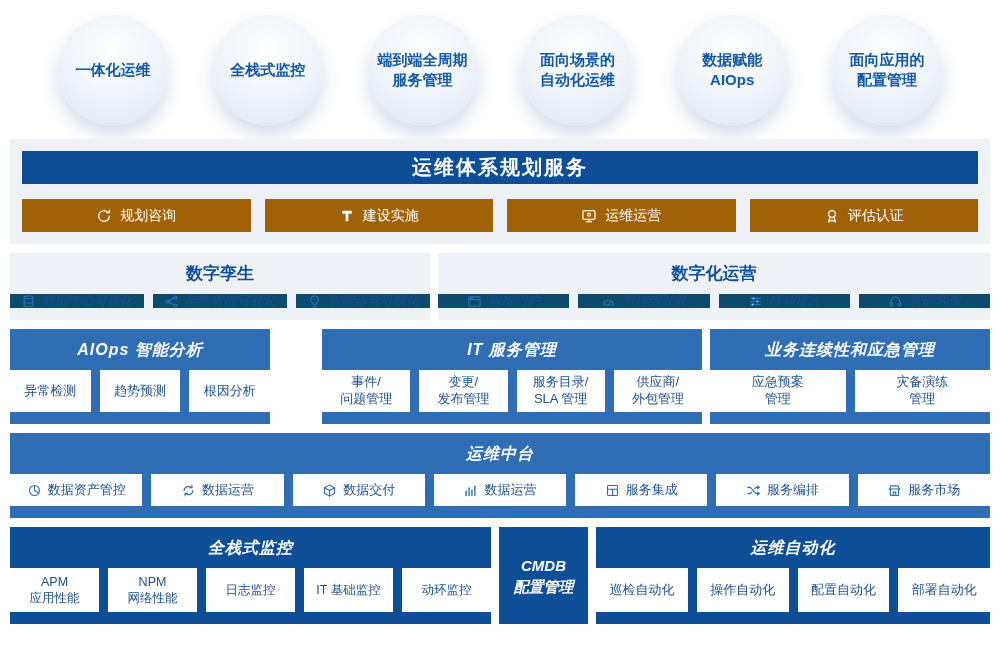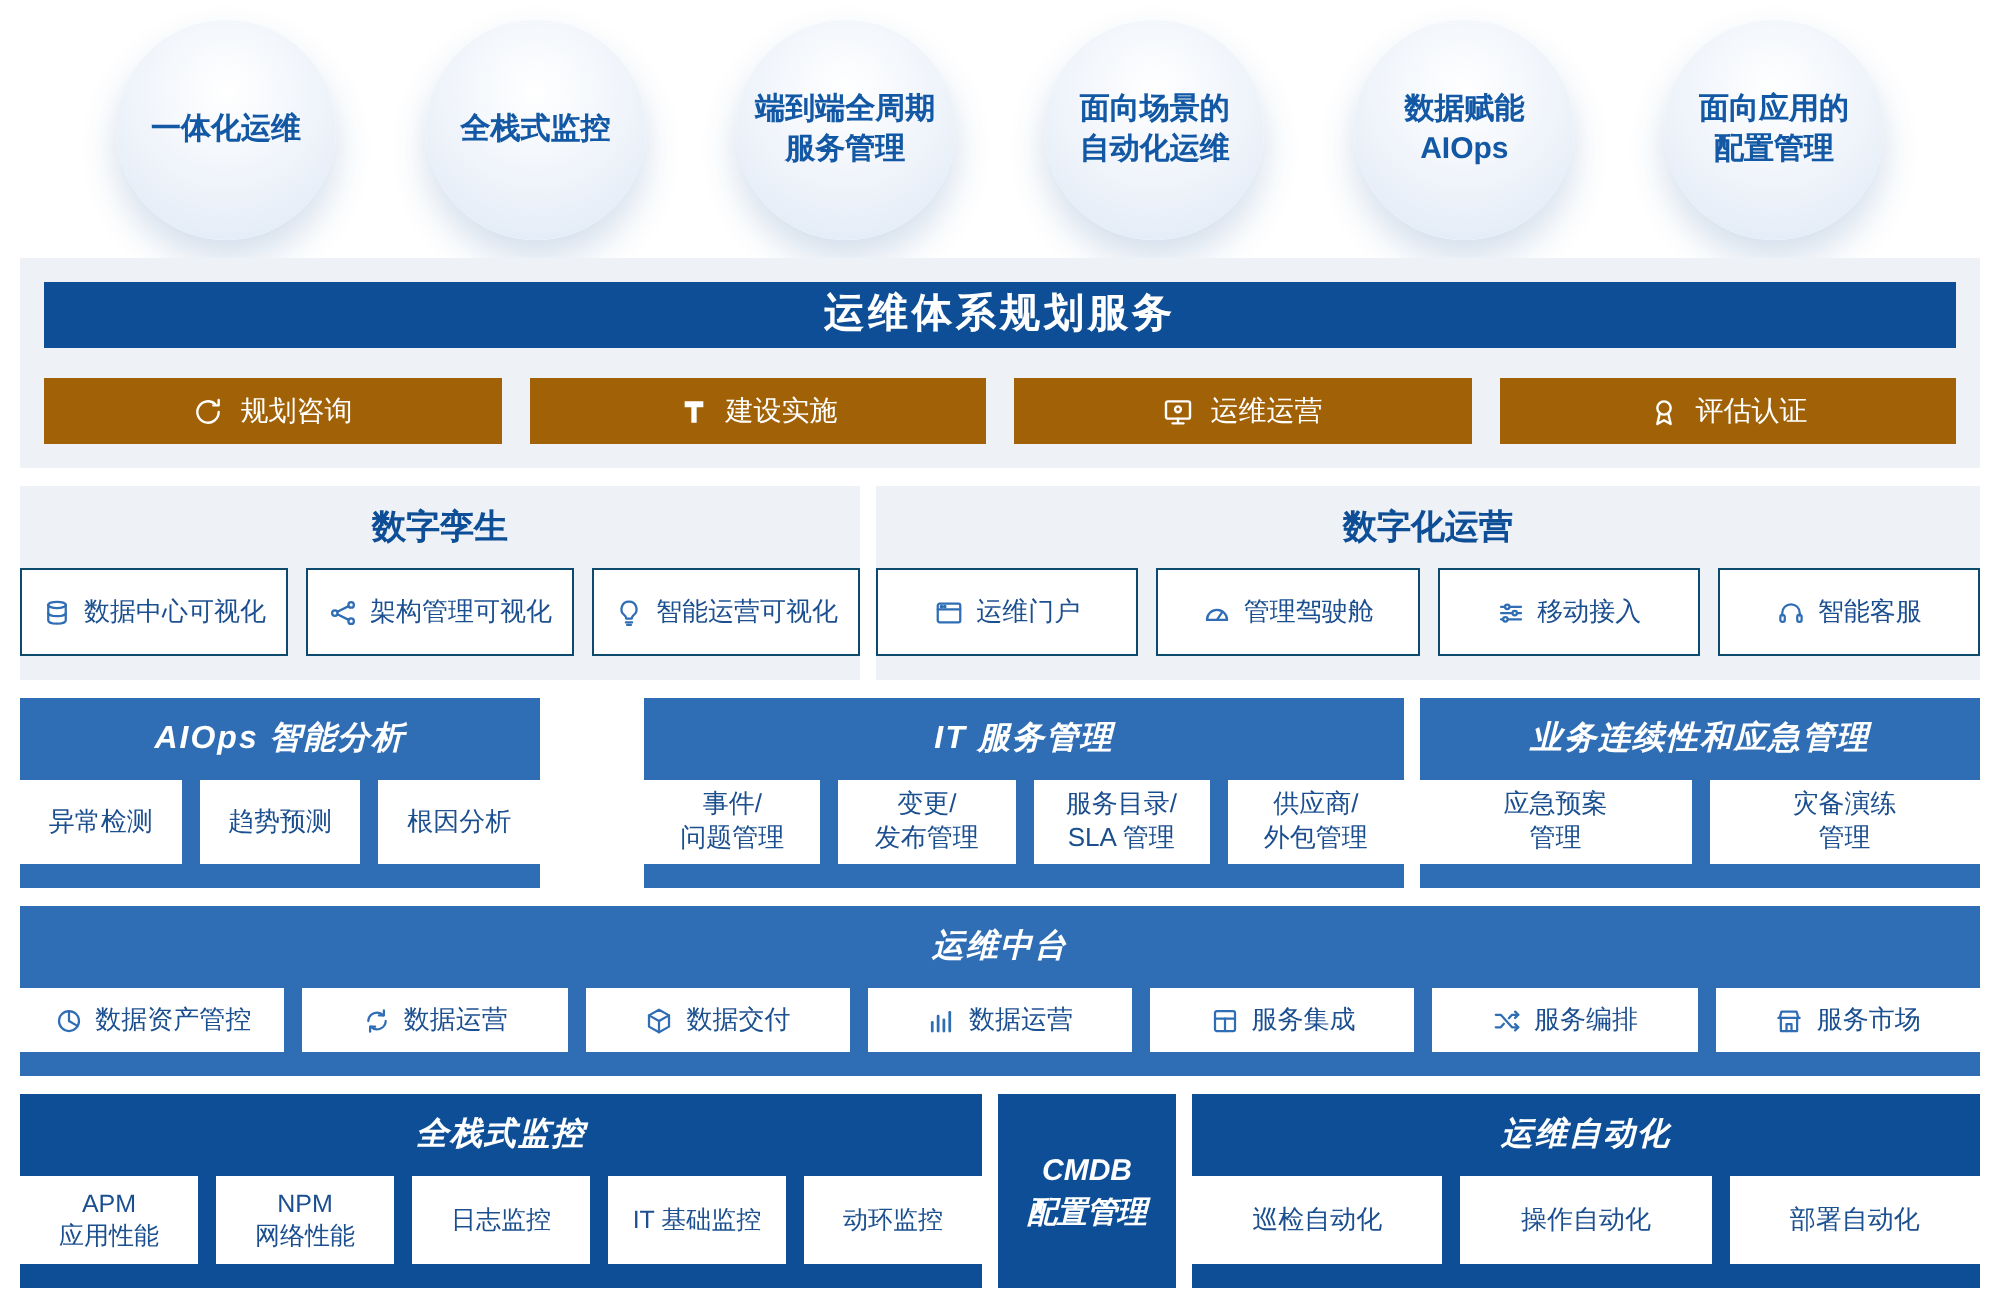--- a/index.html
+++ b/index.html
@@ -30,21 +30,21 @@
   .planning-item { flex:1; height:33px; background:#a16207; color:#fff; display:flex; align-items:center; justify-content:center; gap:8px; font-size:14px; }
 
   .row { display:flex; gap:8px; }
 
   .panel-title { text-align:center; font-weight:bold; font-size:17px; margin-bottom:9px; line-height:22px; }
   .blue-title { color:#0d4e96; }
   .white-title { color:#ffffff; font-style:italic; font-size:16px; letter-spacing:1px; }
 
   .items { display:flex; gap:9px; }
   .white-box { flex:1; background:#ffffff; display:flex; align-items:center; justify-content:center; gap:6px; color:#1b4f8f; font-size:13px; text-align:center; line-height:1.3; }
-  .gray .white-box { border:1px solid #0c4a6e; height:44px; }
+  .gray .white-box { border:7px solid #0c4a6e; height:14px;font-style:italic; }
   .mid .white-box, .navy .white-box { height:42px; }
   .mid .iconrow .white-box { height:32px; }
   .white-box .ico { color:#2f6db4; }
 
   .twin { width:420px; }
   .digiops { flex:1; }
 
   .aiops { width:260px; }
   .itsm { width:380px;margin-left:44px; }
   .bcm { flex:1; }
@@ -347,19 +347,22 @@
     <div class="navy panel automation">
       <div class="panel-title white-title">运维自动化</div>
       <div class="items">
         <div class="white-box">
             <span class="pre">巡检自动化</span>
           </div>
         <div class="white-box">
             <span class="pre">操作自动化</span>
           </div>
         <div class="white-box">
+            <span class="pre">配置自动化</span>
+          </div>
+        <div class="white-box">
             <span class="pre">部署自动化</span>
           </div>
       </div>
     </div>
   </div>
 
 </div>
 
 </body></html>

